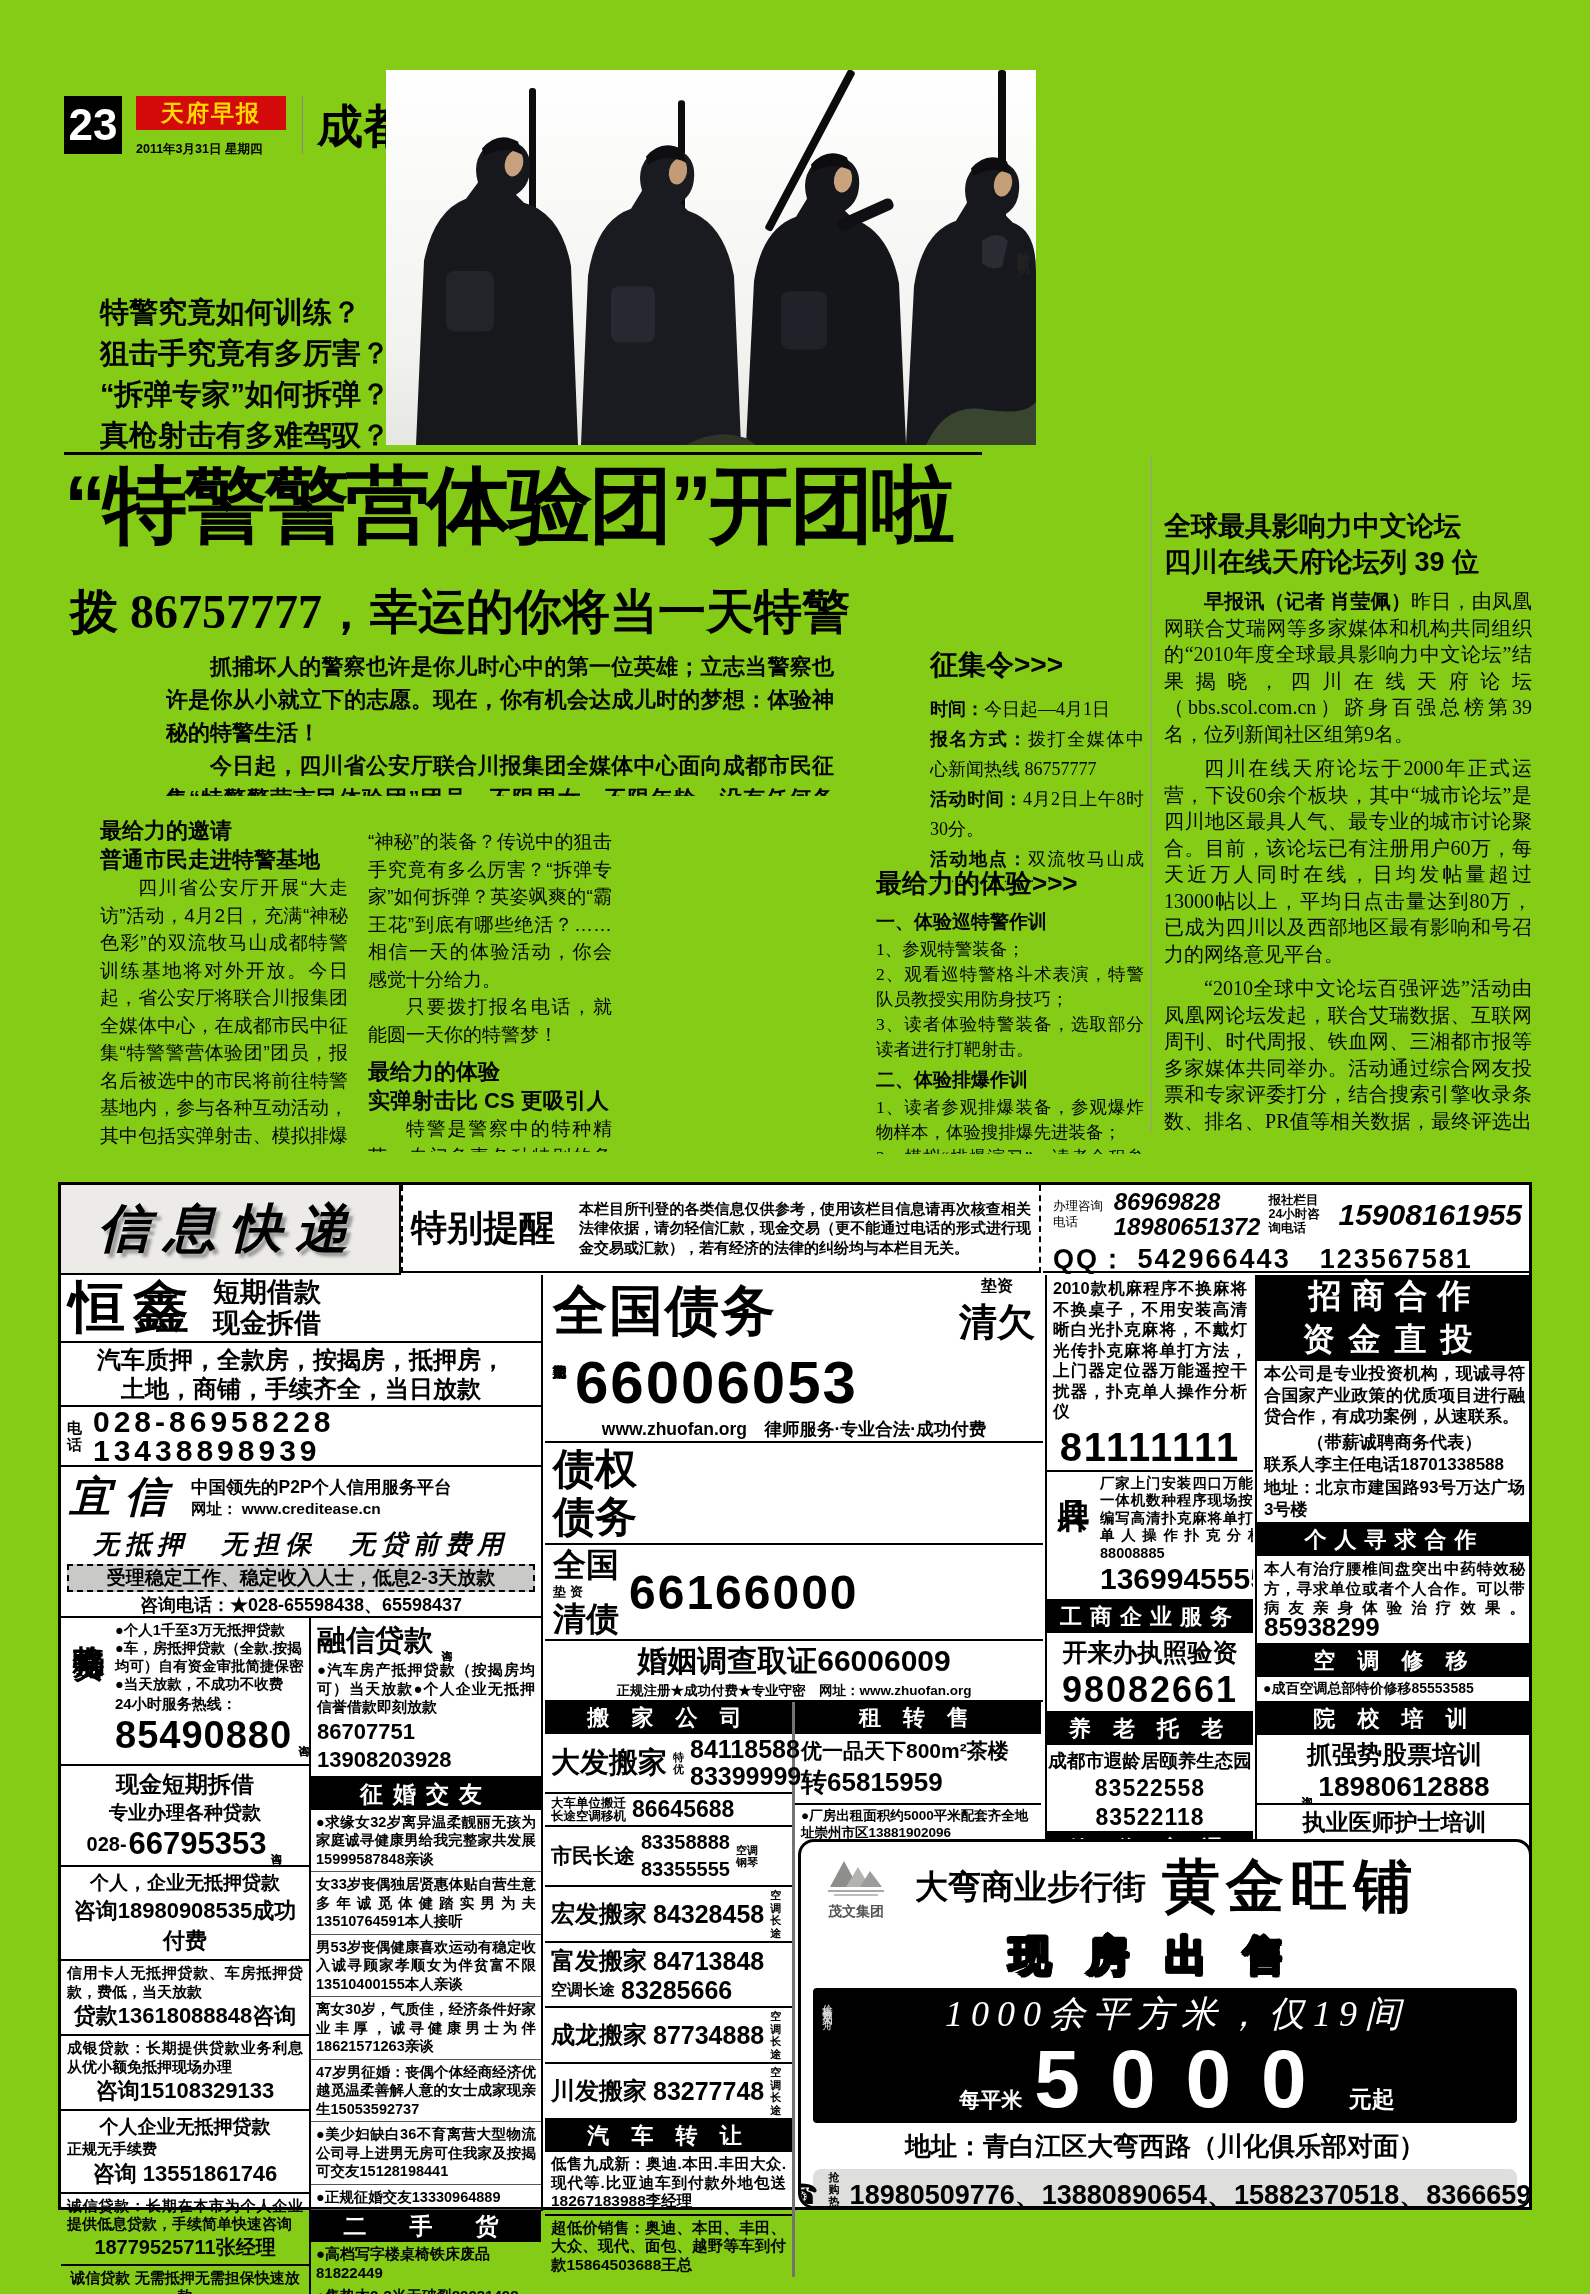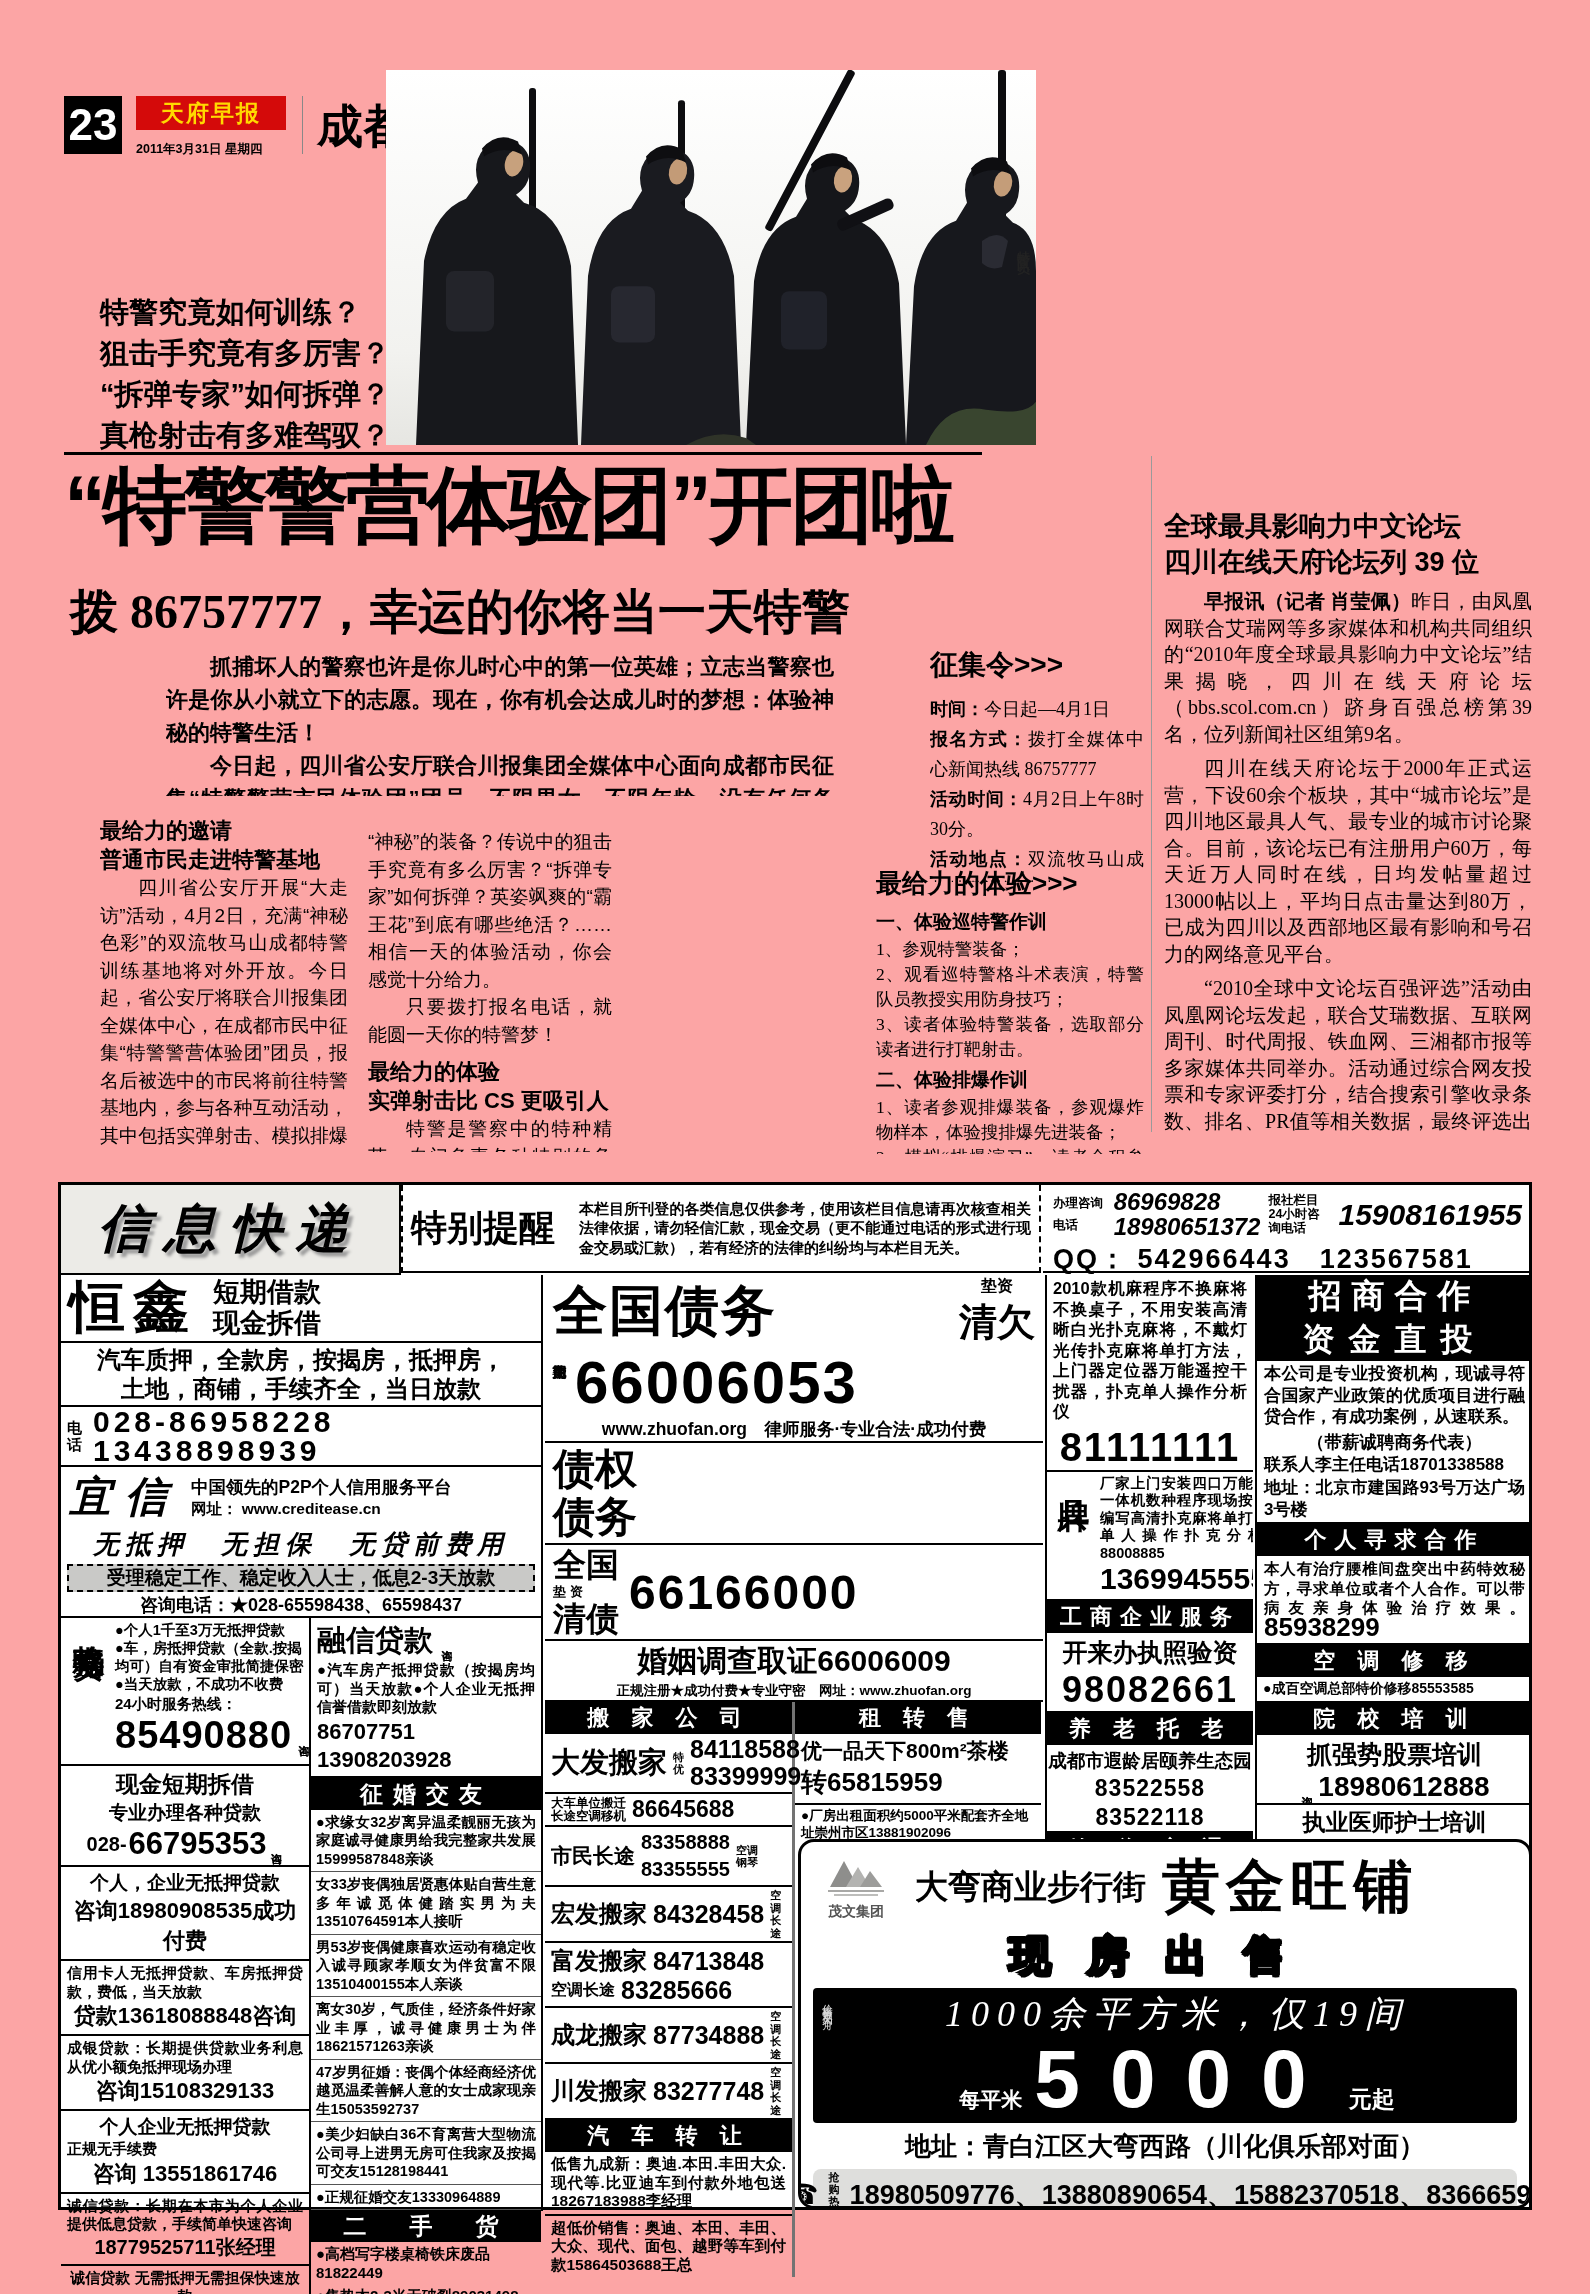--- a/index.html
+++ b/index.html
@@ -1,16 +1,16 @@
 <!DOCTYPE html>
 <html><head>
 <meta charset="utf-8">
 <style>
   html,body{margin:0;padding:0;background:#fff;}
-  #page{position:relative;width:1590px;height:2294px;background:#fca5a5;color:#000;
+  #page{position:relative;width:1590px;height:2294px;background:#84cc16;color:#000;
         font-family:"Liberation Sans",sans-serif;overflow:hidden;}
   .abs{position:absolute;}
   .hide-x{overflow:hidden;}
   
   .header{left:64px;top:96px;width:1470px;height:66px;display:flex;gap:14px;align-items:stretch;}
   .pageno{width:58px;height:58px;background:#000;color:#fff;font-size:44px;font-weight:900;
           display:flex;align-items:center;justify-content:center;}
   .brand{width:152px;display:flex;flex-direction:column;}
   .logo{width:150px;height:34px;background:#d40a0a;color:#ffd900;font-weight:900;font-size:23px;
         font-family:"Liberation Serif",serif;display:flex;align-items:center;justify-content:center;letter-spacing:2px;}
@@ -64,21 +64,21 @@
   .ad-brand div{font-size:52px;font-weight:900;font-style:italic;letter-spacing:14px;
                 font-family:"Liberation Serif",serif;text-shadow:4px 4px 3px #9a9a9a;}
   .ad-notice{left:340px;top:0;width:640px;height:88px;border-bottom:2px solid #000;display:flex;
              align-items:center;gap:10px;padding:0 8px;box-sizing:border-box;
              border-left:2px dashed #000;border-right:2px dashed #000;}
   .notice-title{font-size:36px;font-weight:900;width:158px;line-height:40px;flex:none;}
   .notice-text{font-size:15px;font-weight:700;line-height:19.5px;text-align:justify;}
   .ad-contact{left:982px;top:0;width:489px;height:88px;border-bottom:2px solid #000;
               padding:4px 10px;box-sizing:border-box;}
   .c-row{display:flex;align-items:center;gap:8px;}
-  .c-lab{font-size:12.5px;font-weight:700;line-height:22px;width:56px;}
+  .c-lab{font-size:12.5px;font-weight:400;line-height:16px;width:56px;}
   .c-lab2{font-size:12.5px;font-weight:900;line-height:14px;width:66px;}
   .c-num{font-style:italic;font-size:24px;font-weight:900;line-height:25px;white-space:nowrap;}
   .c-qq{font-size:27px;font-weight:900;margin-top:2px;letter-spacing:2px;}
   .cA{left:0;top:90px;width:482px;height:936px;border-right:2px solid #000;box-sizing:border-box;}
   .cB{left:484px;top:90px;width:498px;height:936px;box-sizing:border-box;}
   .cC{left:984px;top:90px;width:208px;height:564px;border-left:2px solid #000;box-sizing:border-box;}
   .cD{left:1194px;top:90px;width:277px;height:564px;border-left:2px solid #000;box-sizing:border-box;}
   .blk{border-bottom:2px solid #000;box-sizing:border-box;overflow:hidden;}
   .ctr{text-align:center;}
   

